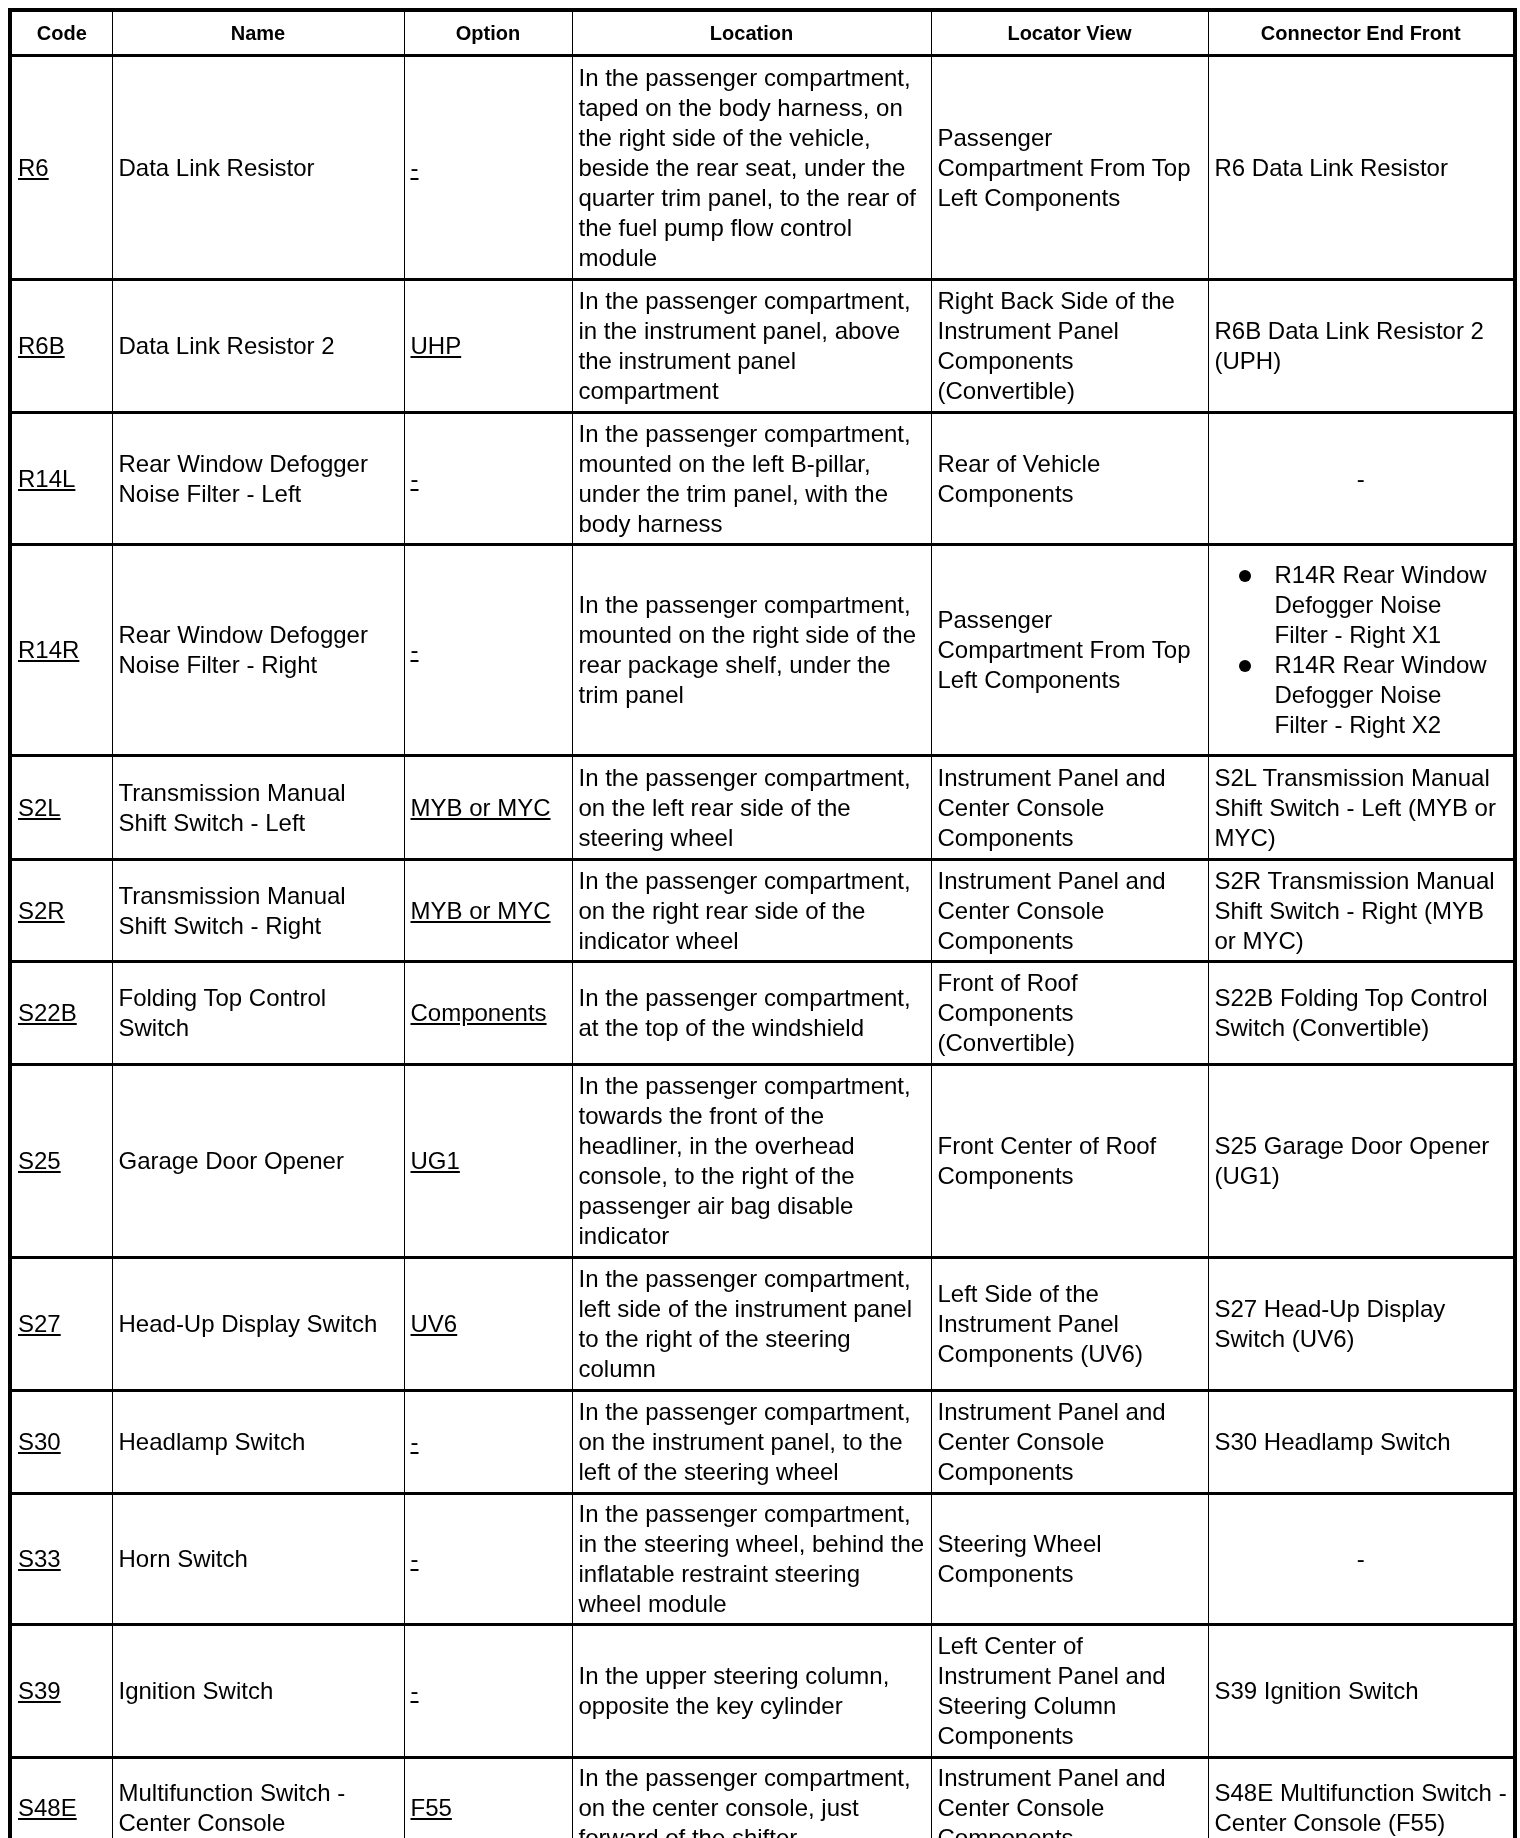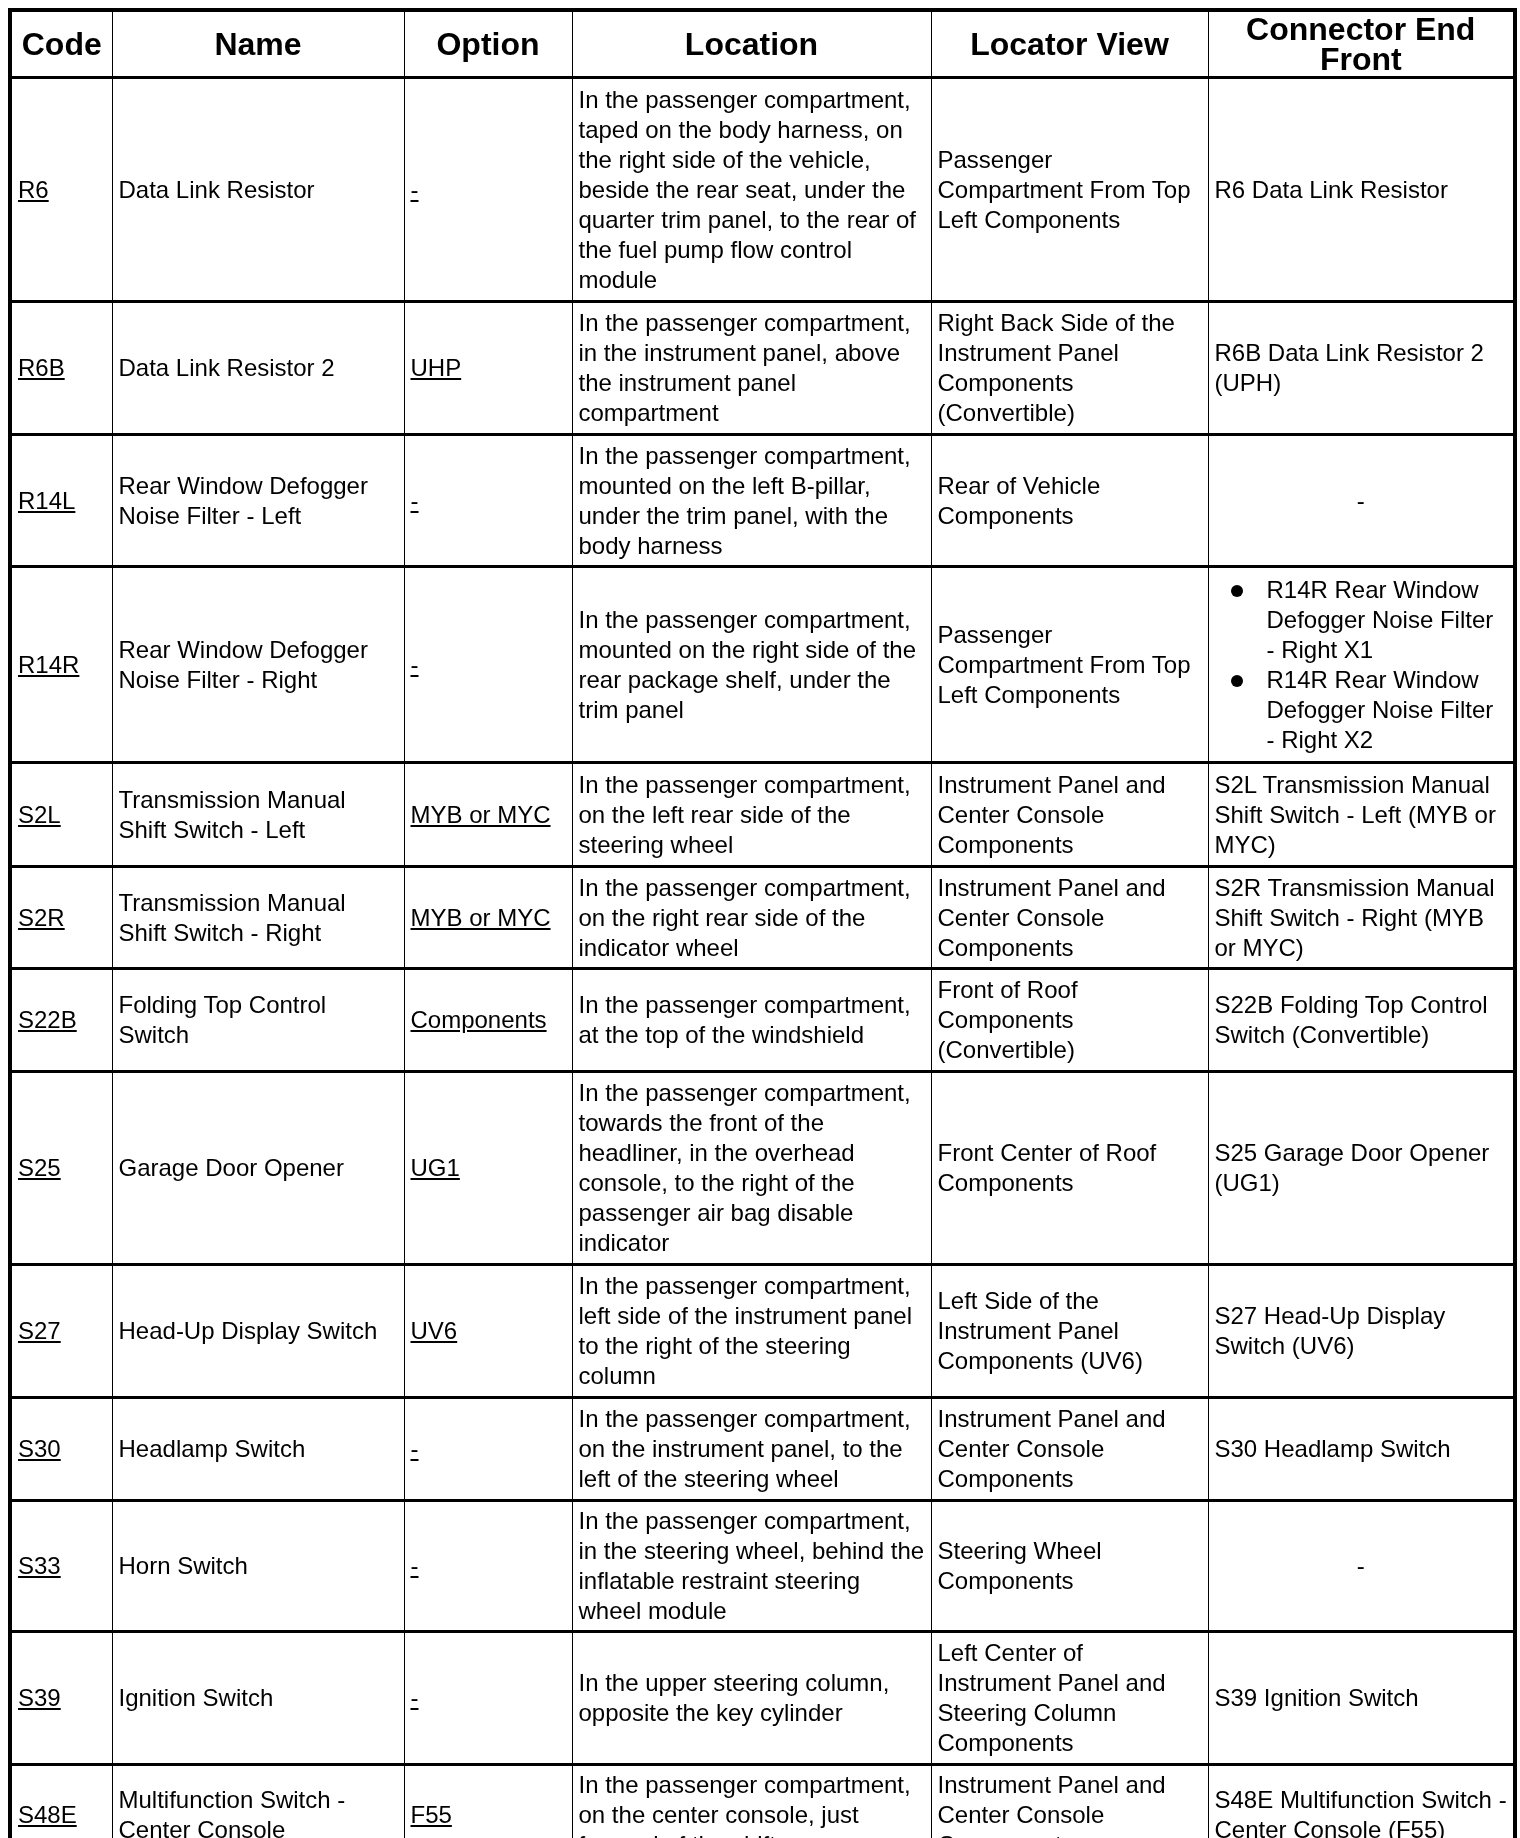--- a/index.html
+++ b/index.html
@@ -9,24 +9,24 @@
       position: absolute; left: 8px; top: 8px;
       width: 1505px; border-collapse: collapse; table-layout: fixed;
       border: 4px solid #000;
       font-size: 24px; line-height: 30px;
     }
     table.comp th, table.comp td {
       border-left: 1.5px solid #000; border-right: 1.5px solid #000;
       border-top: 3px solid #000; border-bottom: 3px solid #000;
       padding: 2px 6px; vertical-align: middle; text-align: left;
     }
-    table.comp th { font-weight: bold; text-align: center; height: 38px; font-size: 32px; }
+    table.comp th { font-weight: bold; text-align: center; height: 38px; font-size: 20px; }
     td.c-code, td.c-opt { text-align: center; text-decoration: underline; }
     td.c-conn.dash { text-align: center; }
-    ul.bul { margin: 4px; padding: 0 0 0 48px; list-style: none; }
+    ul.bul { margin: 12px; padding: 0 0 0 48px; list-style: none; }
     ul.bul li { position: relative; }
     ul.bul li::before { content: ""; position: absolute; left: -36px; top: 10px;
       width: 12px; height: 12px; border-radius: 50%; background: #000; }
   </style>
 </head>
 <body>
 
 <table class="comp">
   <colgroup>
     <col style="width:102px">

